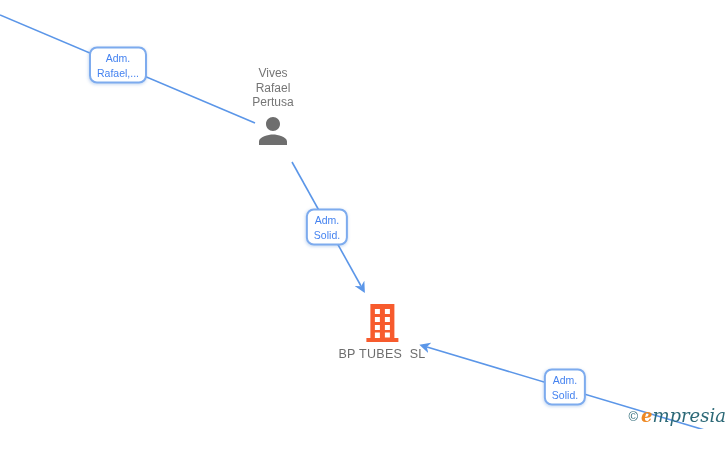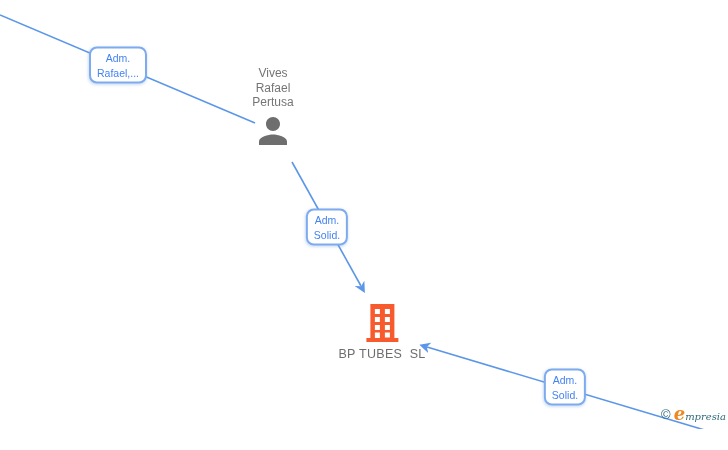--- a/index.html
+++ b/index.html
@@ -107,21 +107,21 @@
     font-family: "DejaVu Serif", serif;
     font-style: italic;
     font-size: 18px;
     font-weight: bold;
     margin-left: 3px;
   }
   .logo .brand-rest {
     color: var(--logo-teal, #2c6977);
     font-family: "DejaVu Serif", serif;
     font-style: italic;
-    font-size: 10px;
+    font-size: 18px;
   }
 </style>
 </head>
 <body>
 
 <div class="canvas">
 
   <svg class="edges-layer" width="728" height="450" viewBox="0 0 728 450" xmlns="http://www.w3.org/2000/svg">
     <defs>
       <marker id="arrowhead" viewBox="0 0 11 11" refX="3" refY="5.5" markerWidth="11" markerHeight="11" markerUnits="userSpaceOnUse" orient="auto">

